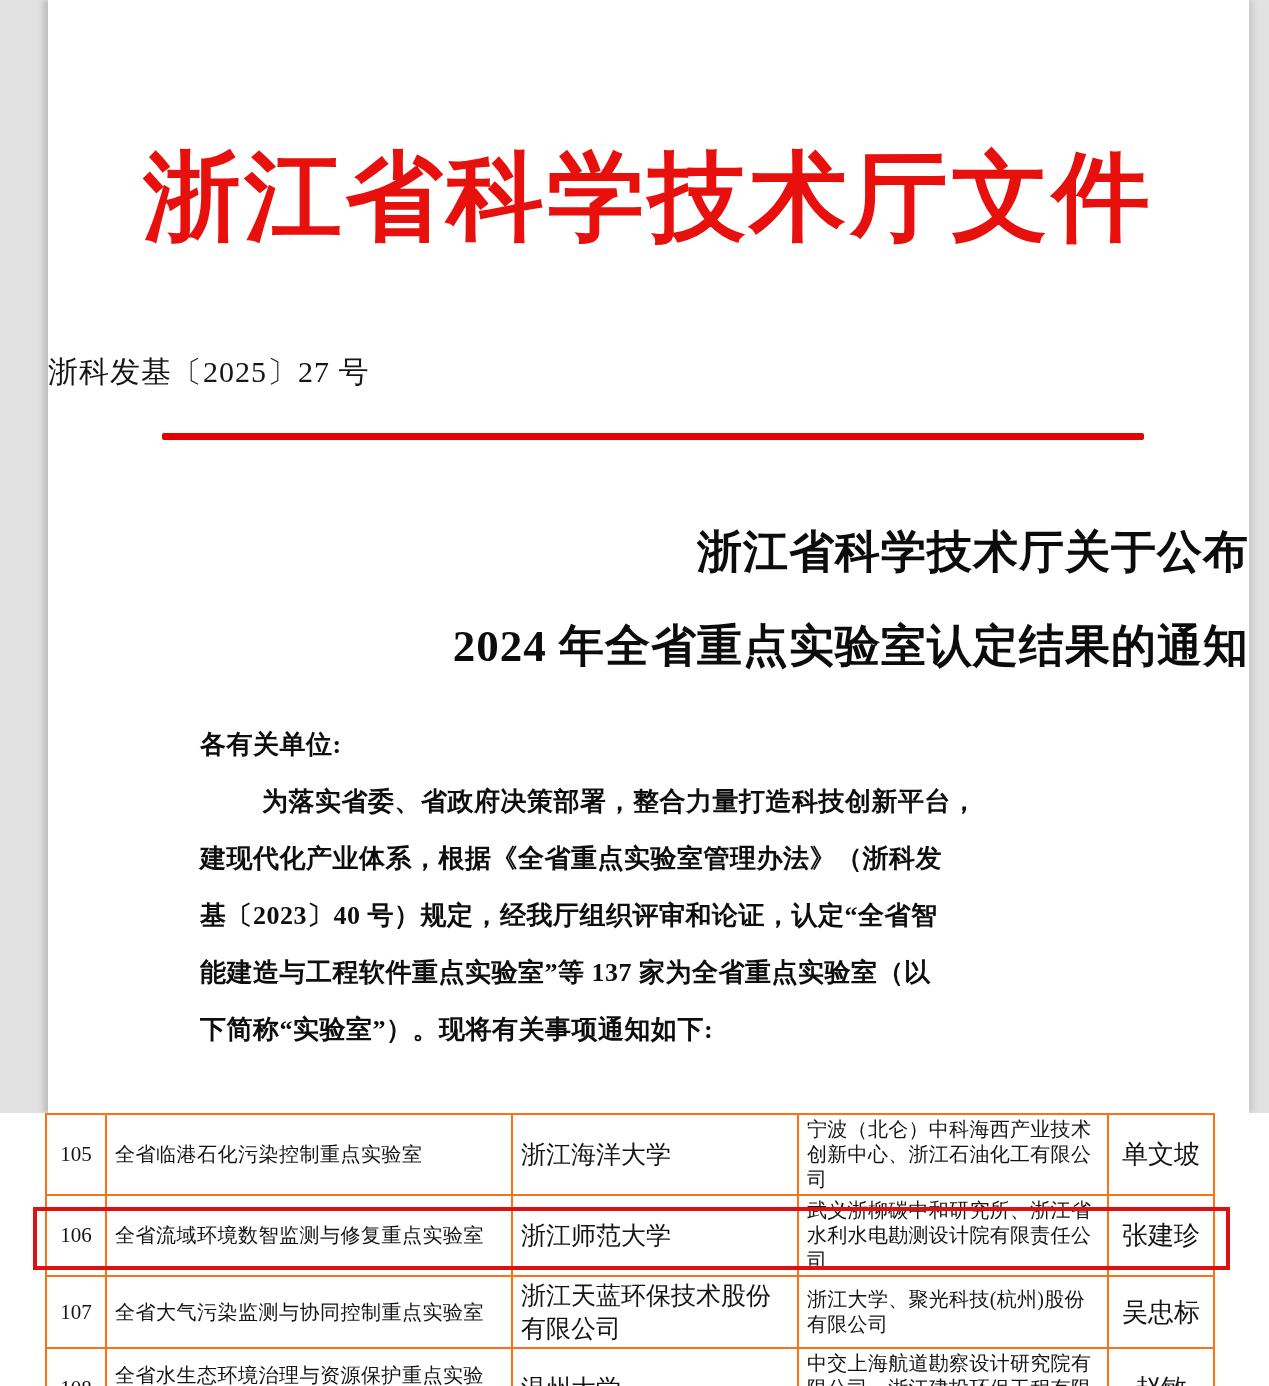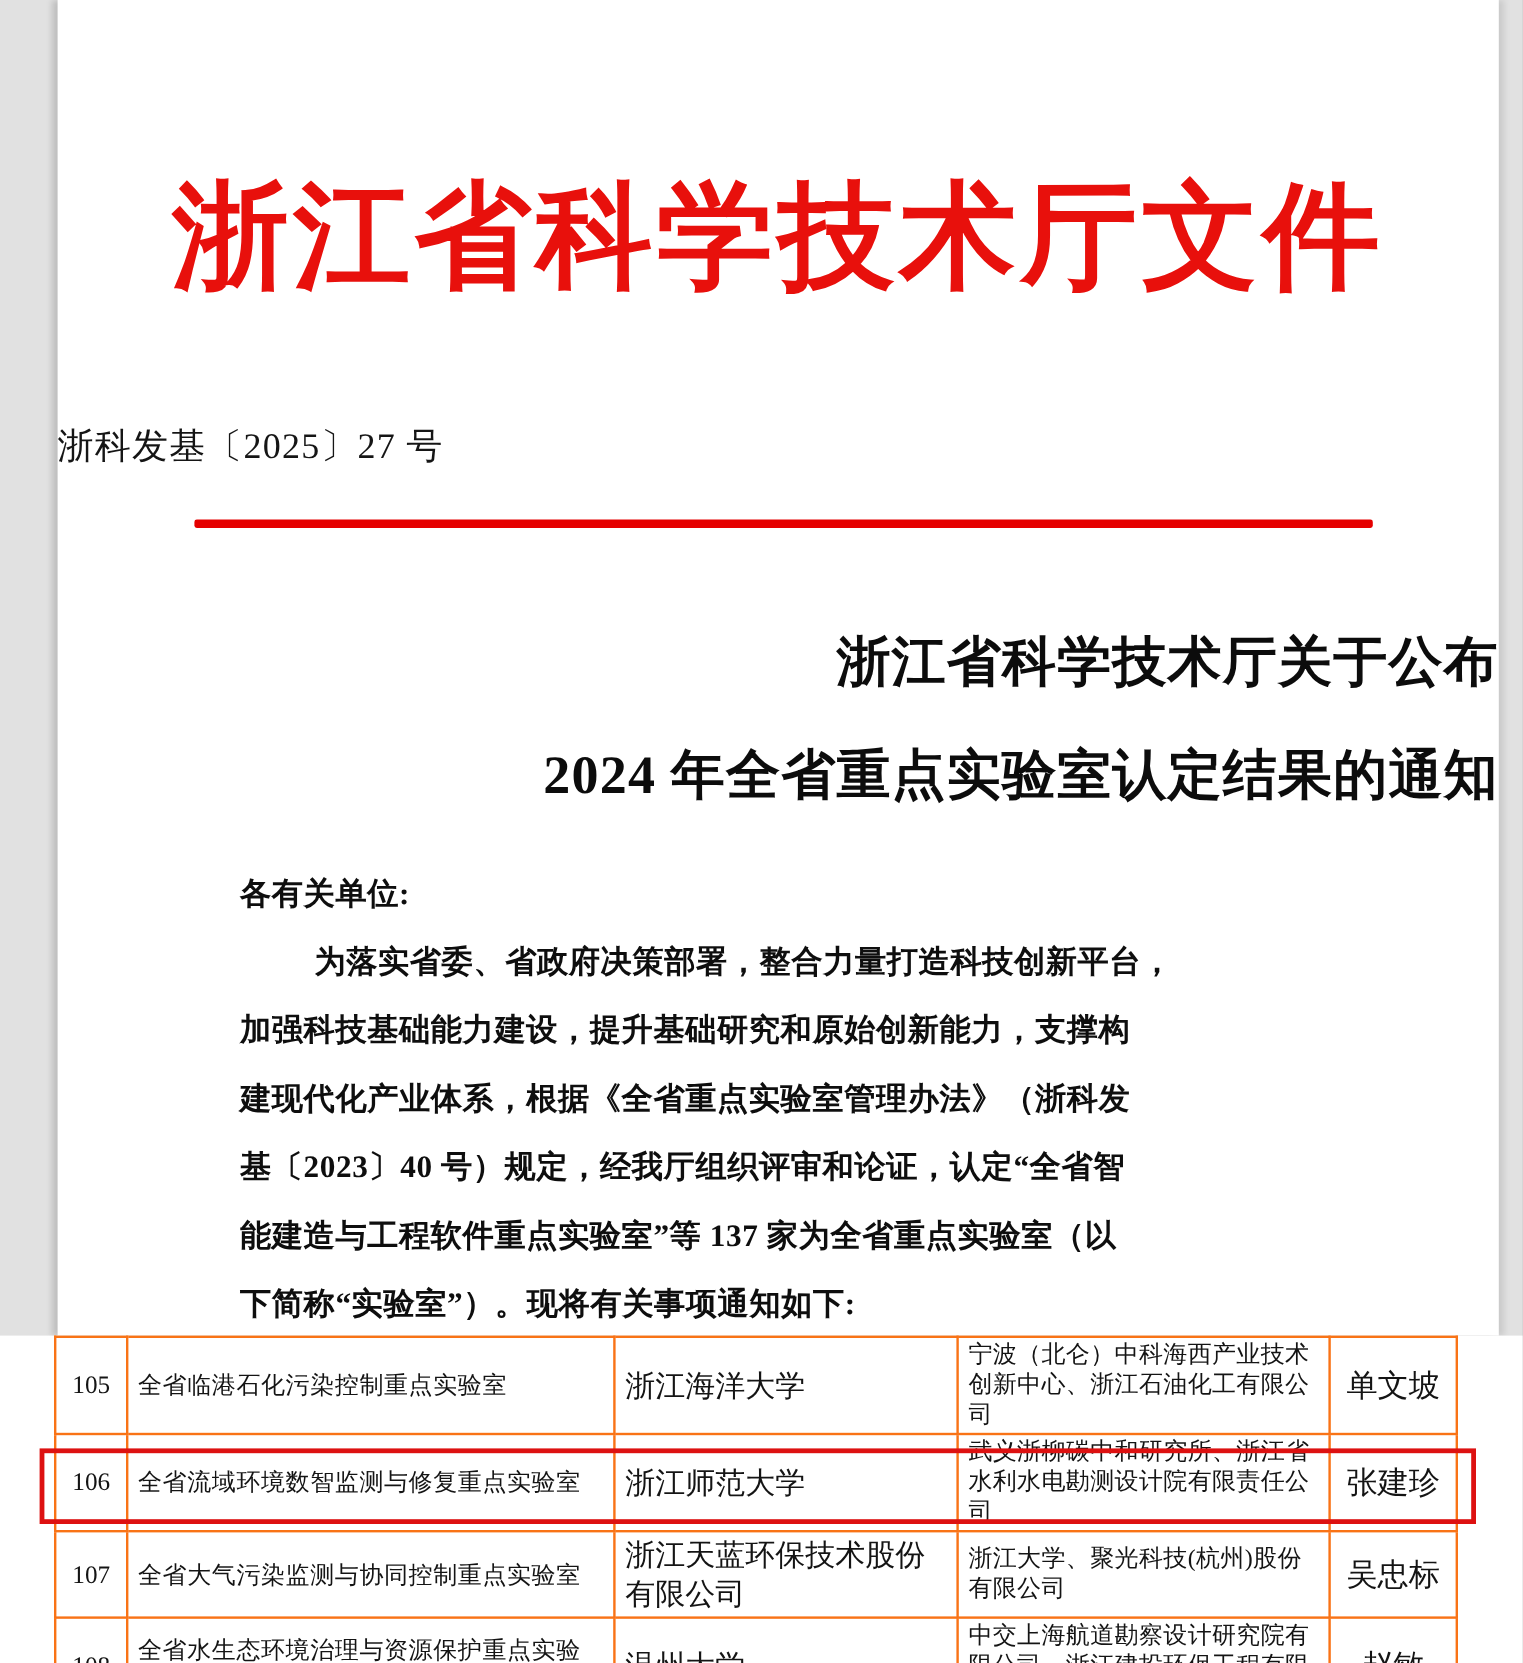--- a/index.html
+++ b/index.html
@@ -80,21 +80,20 @@
 
     <div class="red-line"></div>
 
     <div class="notice-title l1">浙江省科学技术厅关于公布</div>
 
     <div class="notice-title l2">2024 年全省重点实验室认定结果的通知</div>
 
     <div class="body-block">
       <div class="body-line">各有关单位:</div>
       <div class="body-line indent">为落实省委、省政府决策部署，整合力量打造科技创新平台，</div>
-      <div class="body-line">加强科技基础能力建设，提升基础研究和原始创新能力，支撑构</div>
       <div class="body-line">建现代化产业体系，根据《全省重点实验室管理办法》（浙科发</div>
       <div class="body-line">基〔2023〕40 号）规定，经我厅组织评审和论证，认定“全省智</div>
       <div class="body-line">能建造与工程软件重点实验室”等 137 家为全省重点实验室（以</div>
       <div class="body-line">下简称“实验室”）。现将有关事项通知如下:</div>
     </div>
 
   </div>
 
   <div class="bottom-sheet">
     

